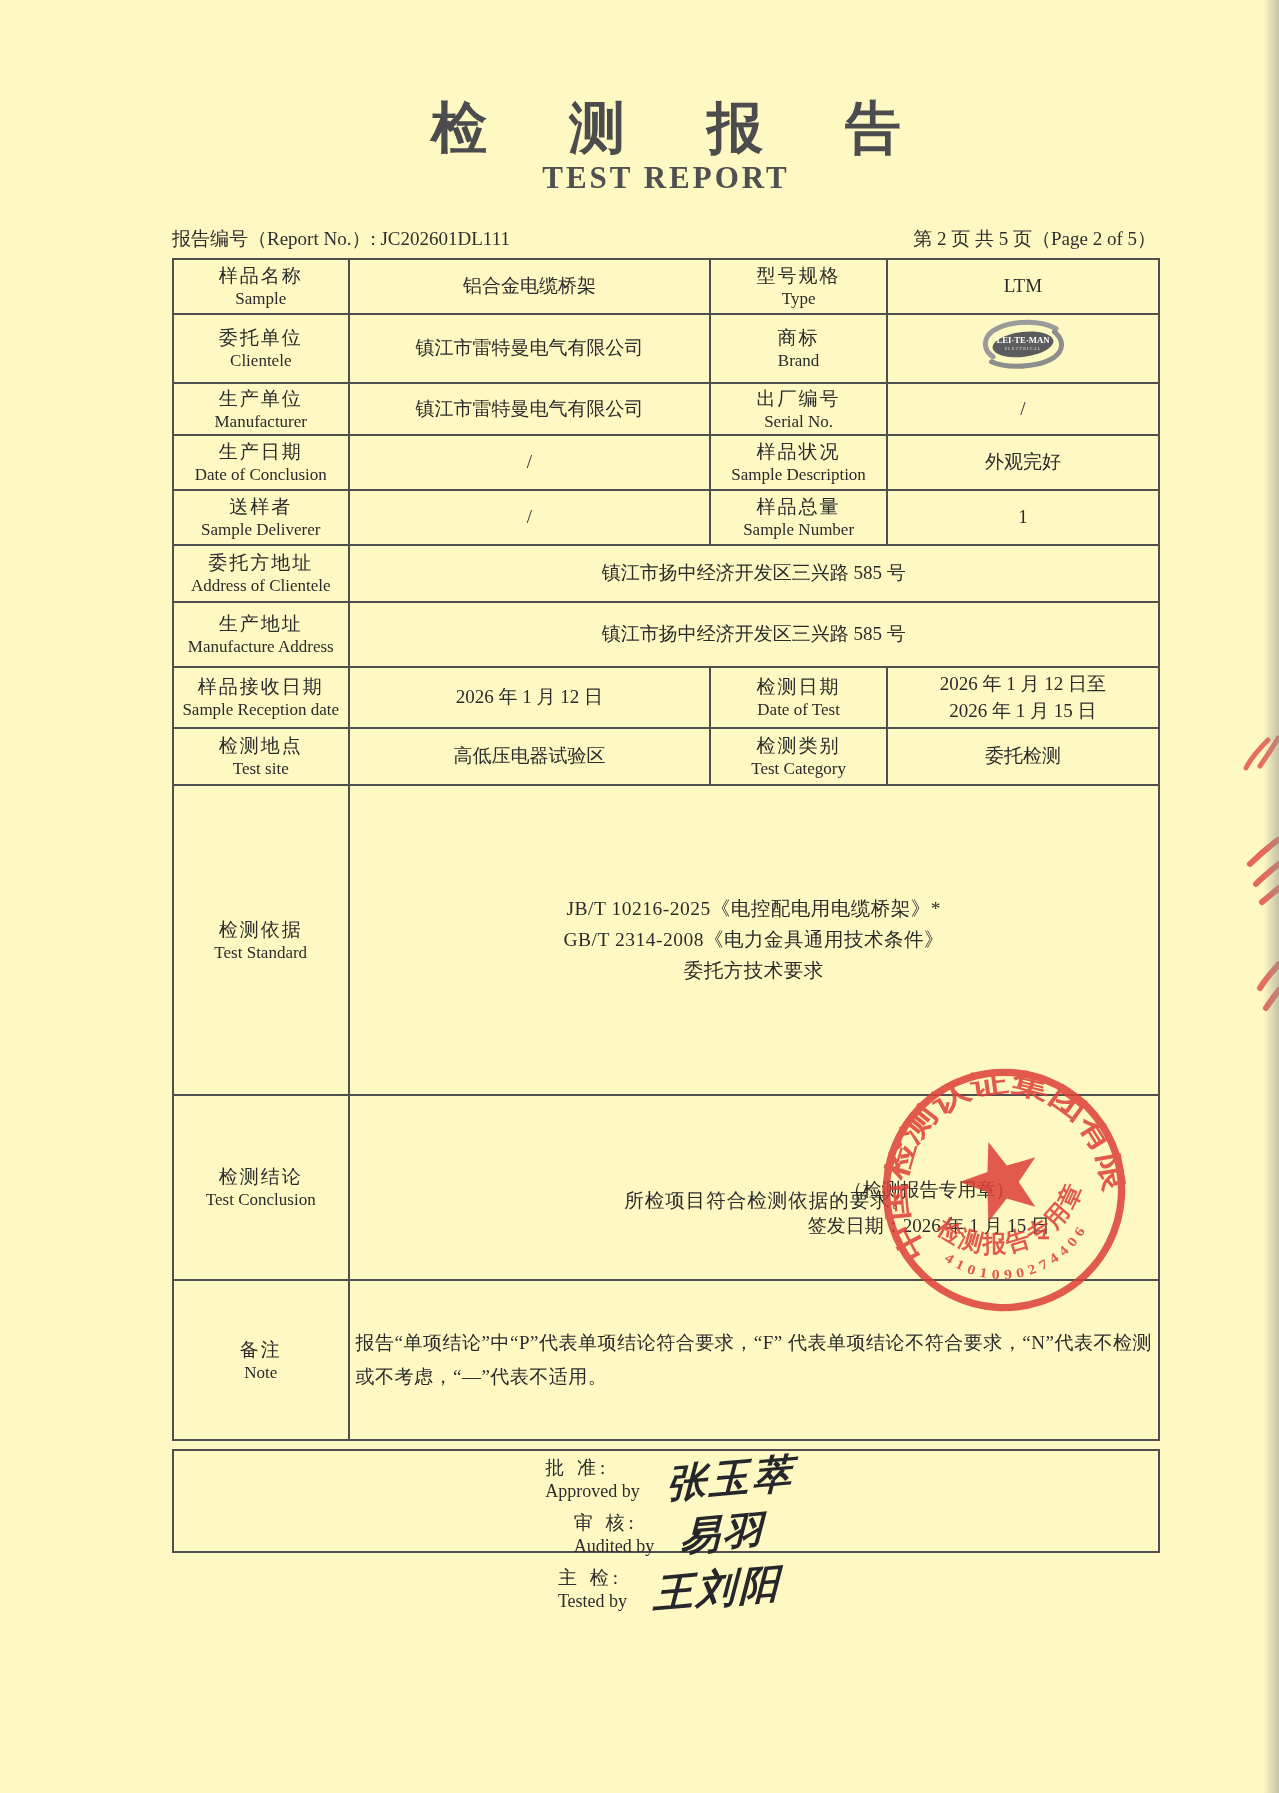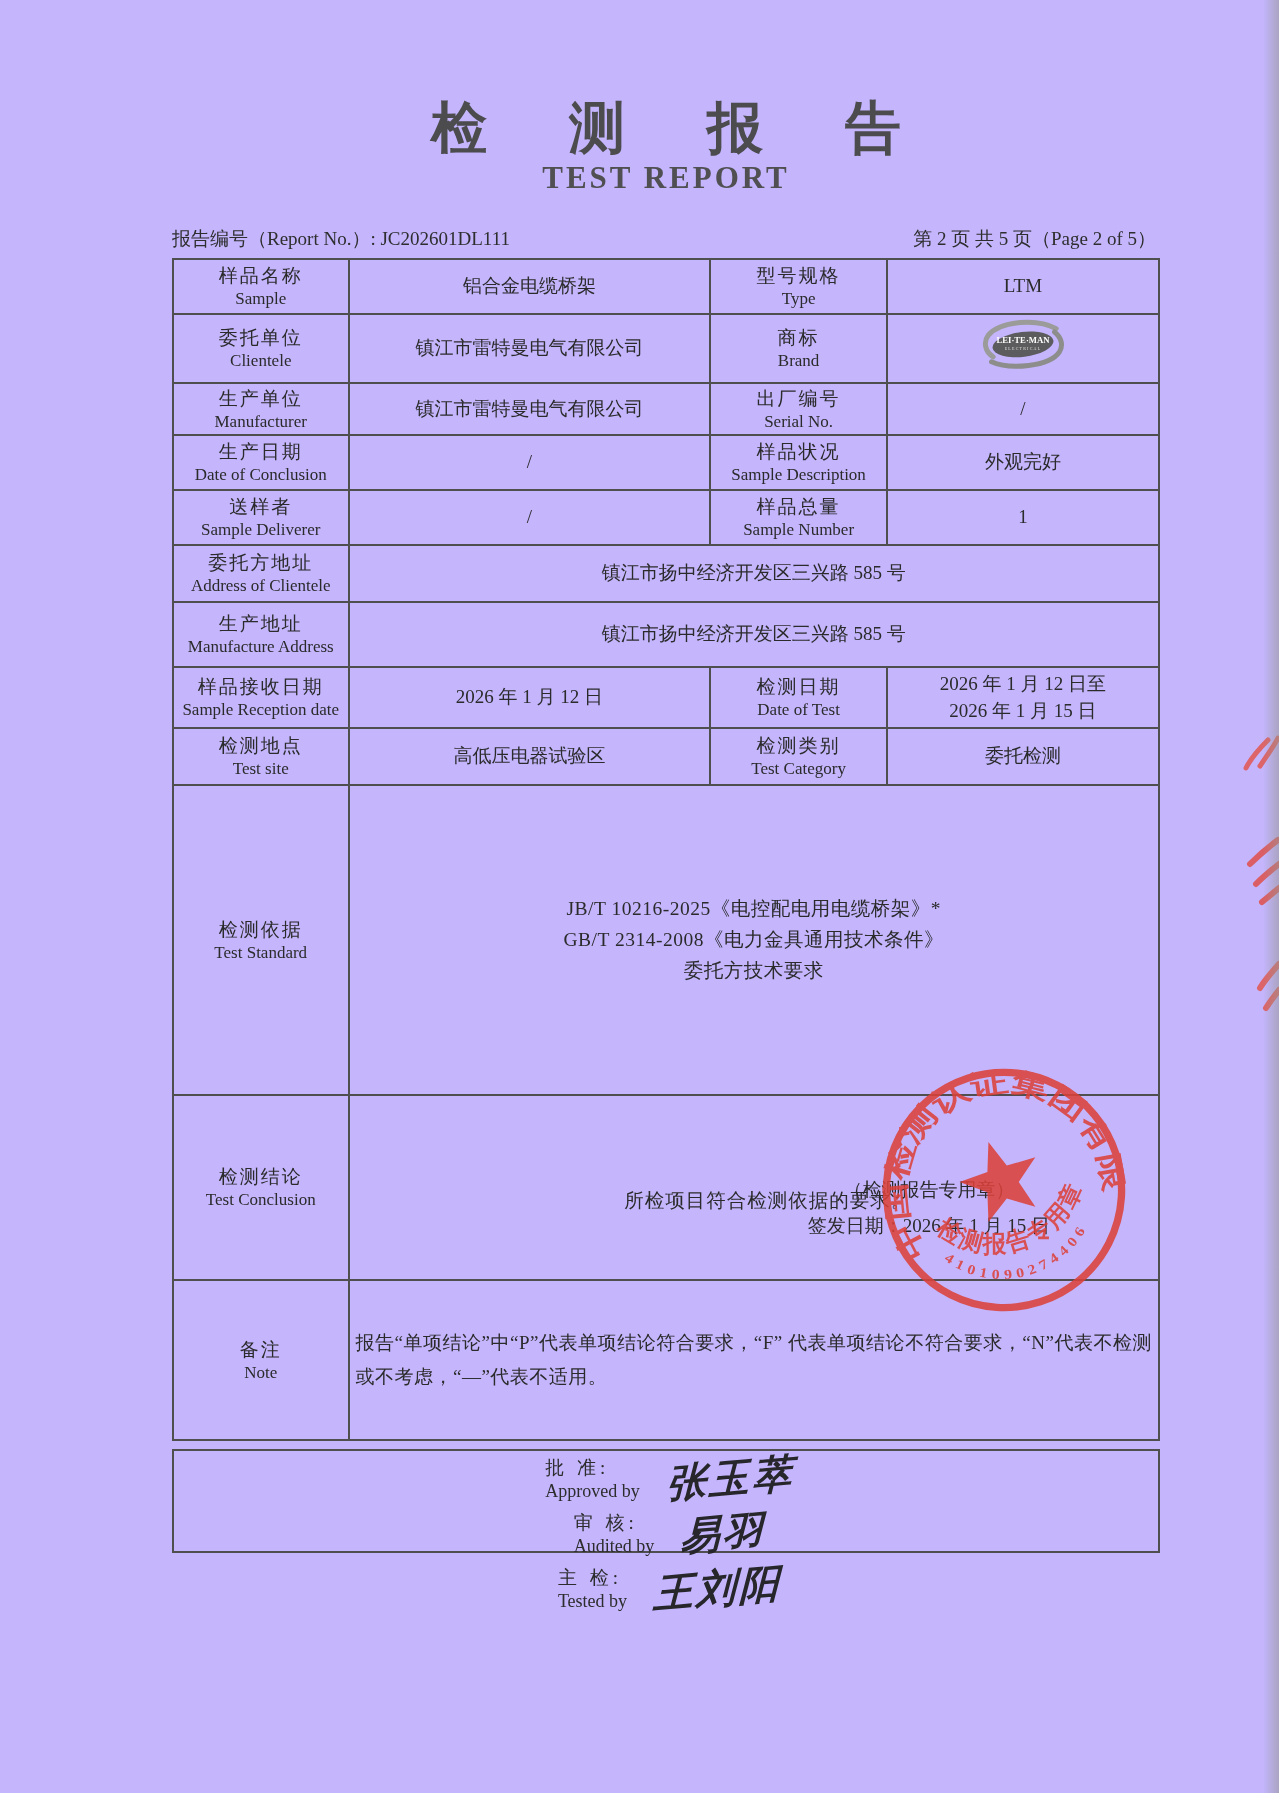--- a/index.html
+++ b/index.html
@@ -1,18 +1,18 @@
 <!DOCTYPE html>
 <html><head>
 <meta charset="utf-8">
 <style>
   html,body { margin:0; padding:0; background:#e9e9e7; }
   .page {
     position:relative; width:1279px; height:1793px; margin:0 auto;
-    background:#c4b5fd; overflow:hidden;
+    background:#fef9c3; overflow:hidden;
     font-family:"Liberation Serif","DejaVu Serif",serif; color:#2d2d2d;
   }
   .content { position:absolute; left:172px; top:0; width:988px; }
 
   .title-zh {
     margin-top:98px; text-align:center; font-size:56px; font-weight:700;
     color:#4c4c4e; letter-spacing:34px; padding-left:34px; line-height:1.1;
     font-family:"Liberation Serif","DejaVu Serif",serif;
   }
   .title-en {

